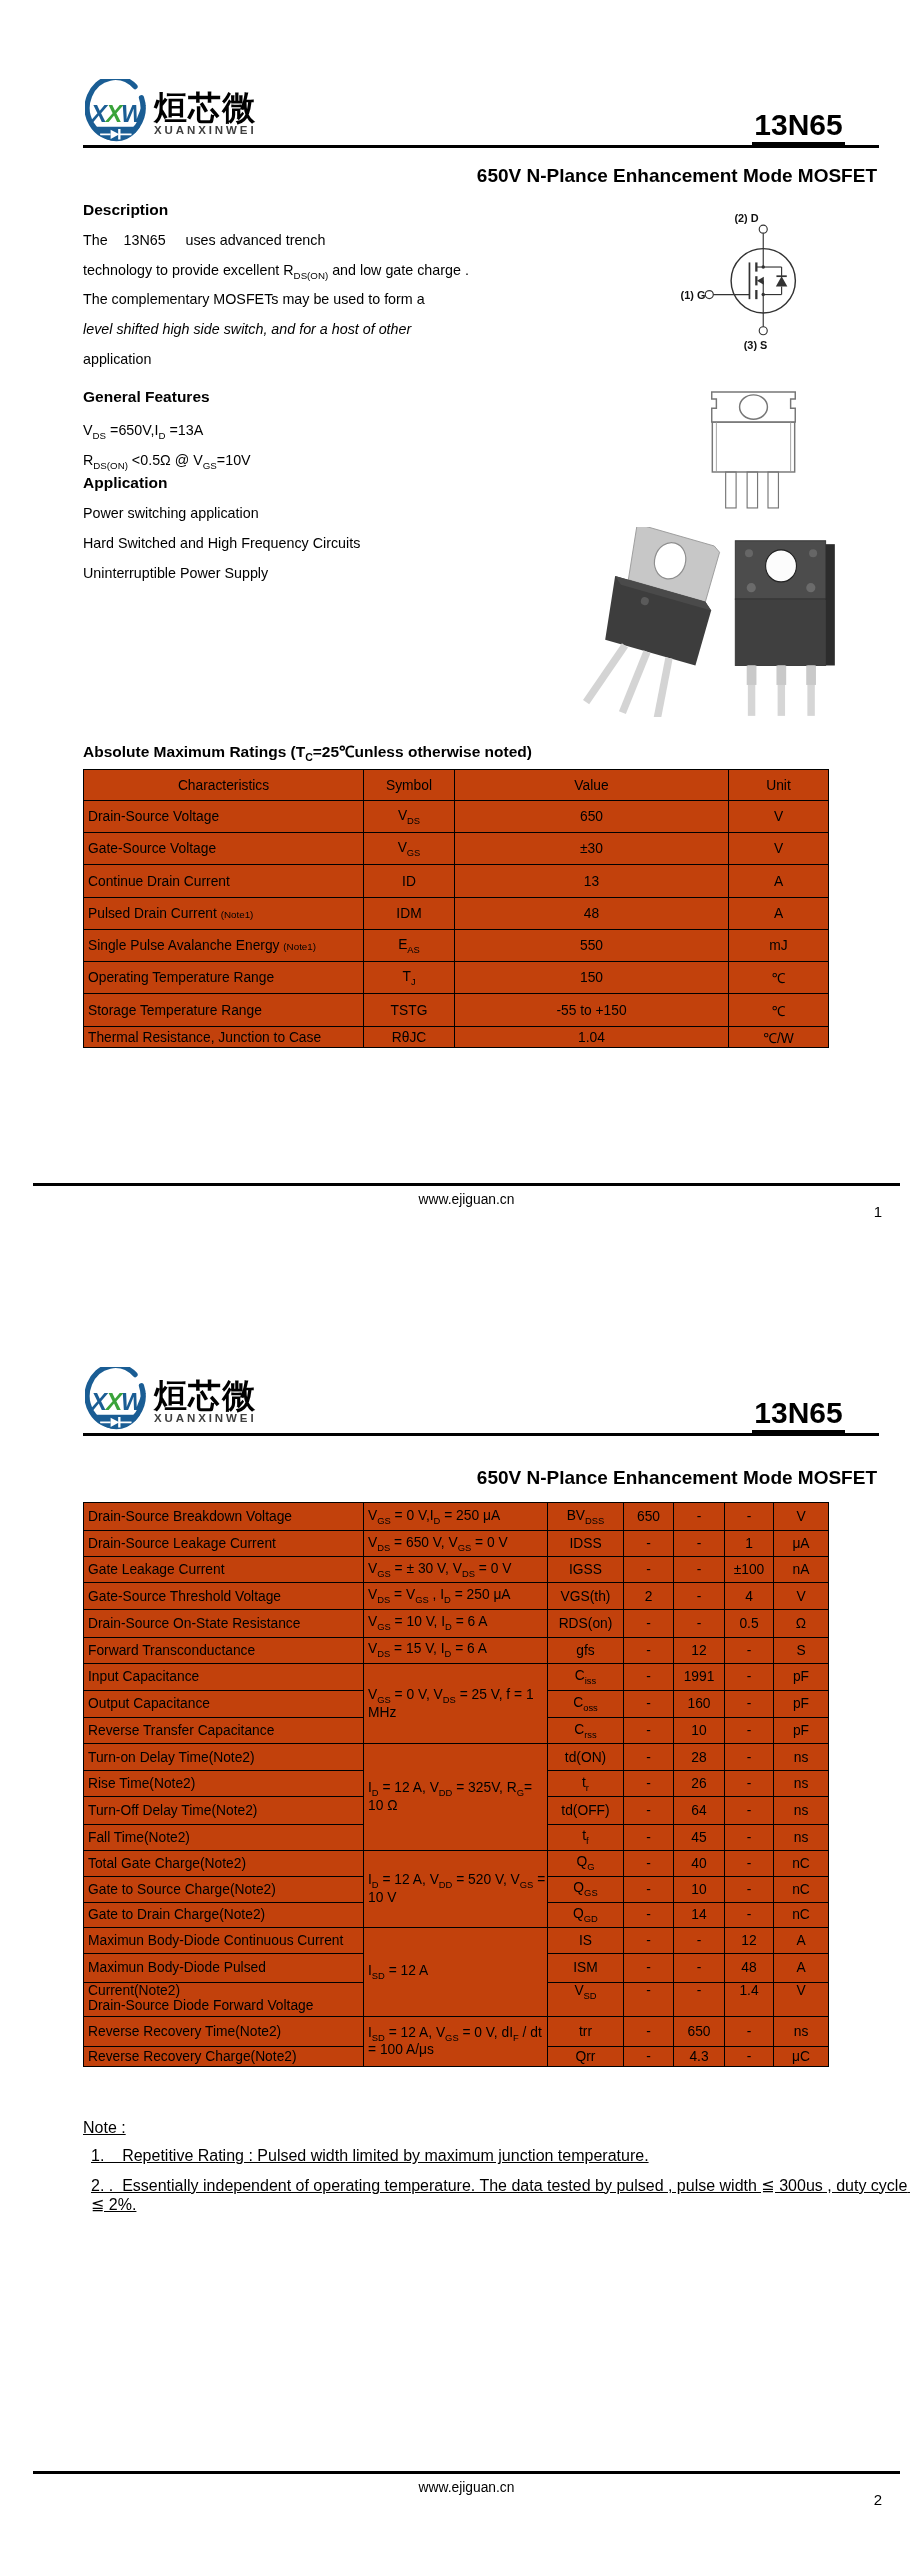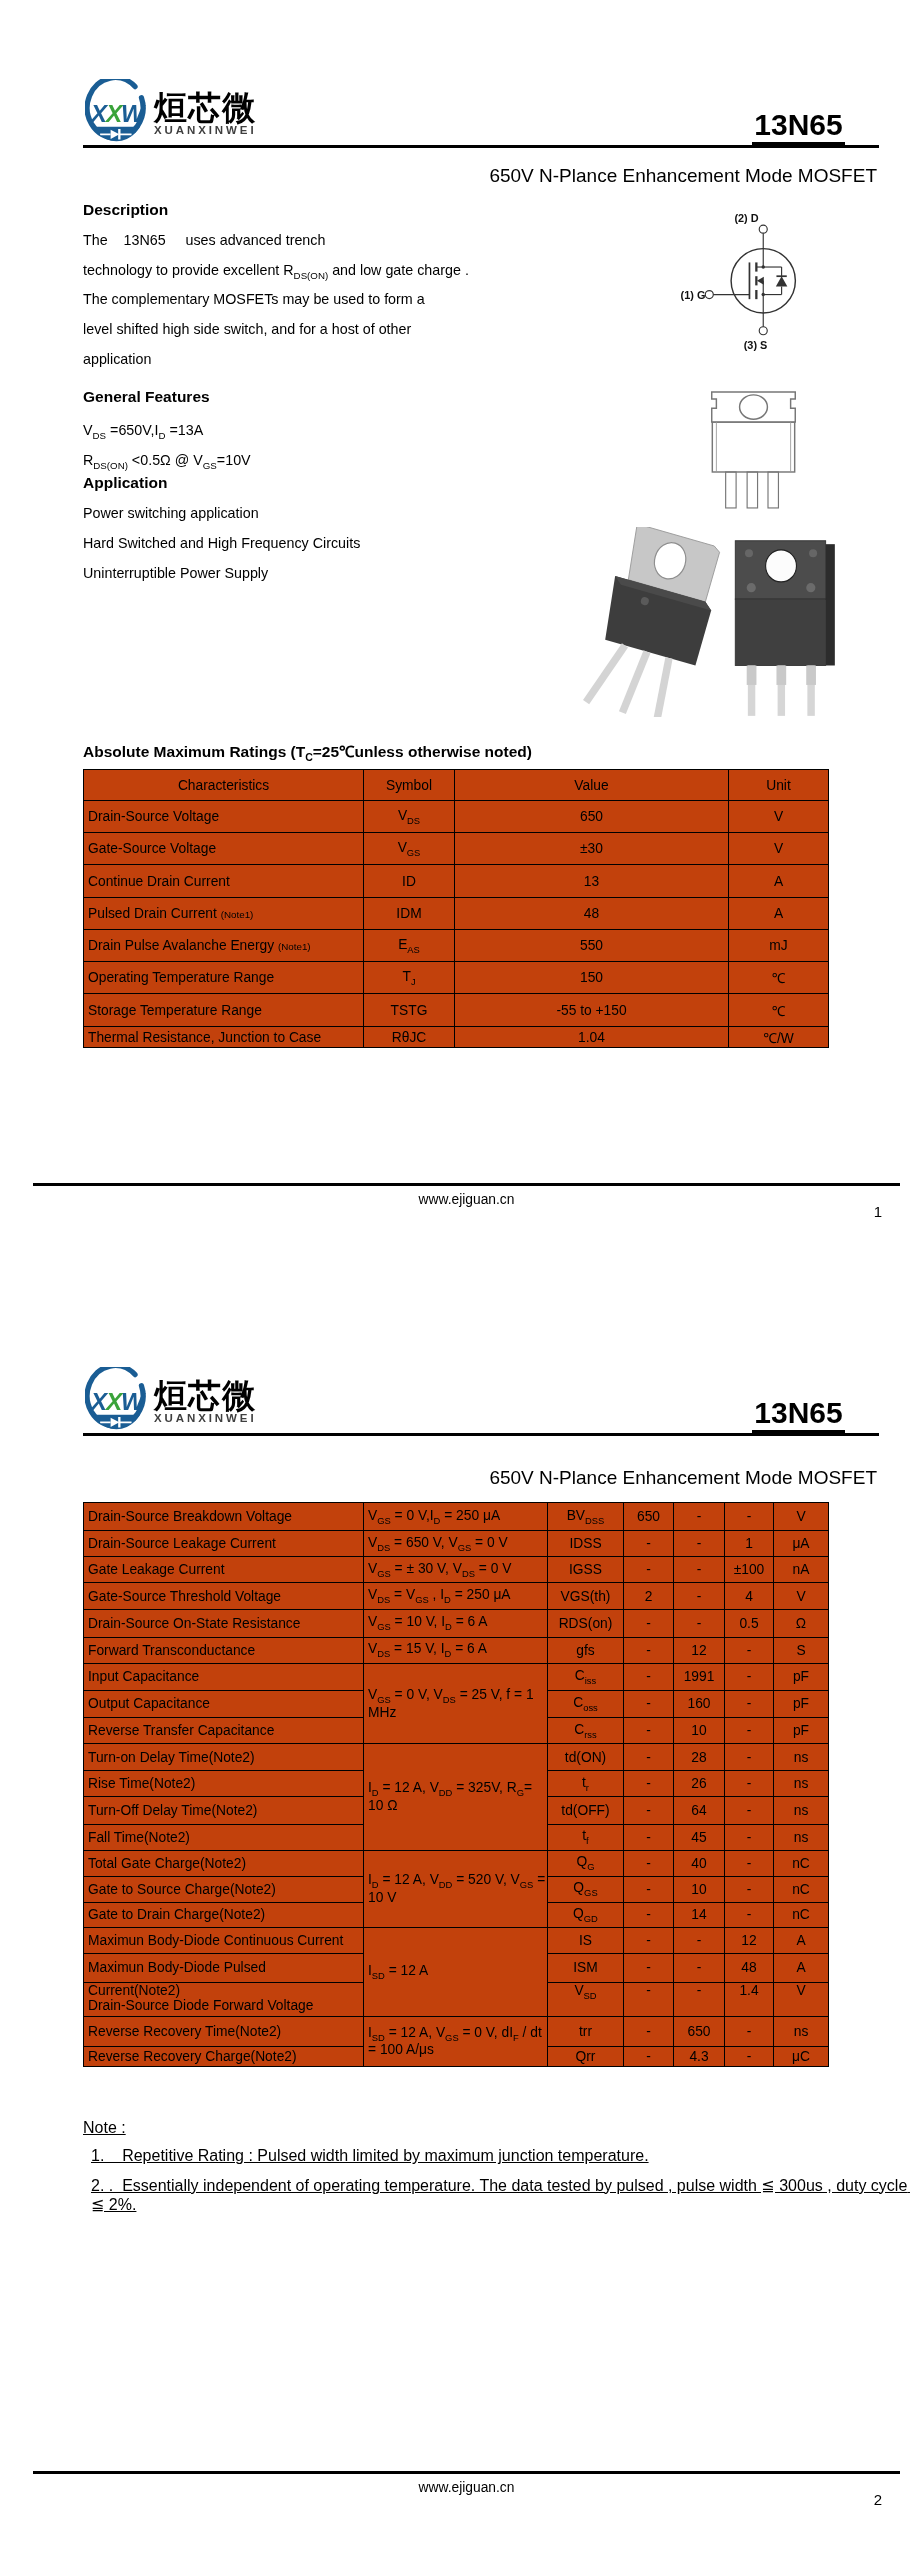--- a/index.html
+++ b/index.html
@@ -7,21 +7,21 @@
   .page{position:absolute;left:0;width:910px;height:1288px;background:#fff;overflow:hidden;}
   #page1{top:0;} #page2{top:1288px;}
 
   
   .logo-svg{position:absolute;left:85px;top:79px;}
   .cn-name{position:absolute;left:154px;top:86px;font-size:33px;font-weight:bold;letter-spacing:1.1px;}
   .latin-name{position:absolute;left:154px;top:124px;font-size:11.5px;letter-spacing:2.9px;color:#3f3f3f;font-weight:bold;}
   .part-number{position:absolute;left:666px;top:109px;width:179px;text-align:right;font-size:30px;font-weight:bold;line-height:1.05;}
   .part-number span{border-bottom:3.4px solid #000;padding:0 2.3px 0.6px 2.3px;}
   .head-rule{position:absolute;left:83px;top:145px;width:796px;height:2.9px;background:#000;}
-  .subtitle{position:absolute;left:298px;top:165px;width:579px;text-align:right;font-size:19px;font-weight:normal;}
+  .subtitle{position:absolute;left:298px;top:165px;width:579px;text-align:right;font-size:19px;font-weight:bold;}
   #page2 .subtitle{top:179px;}
 
   
   .h-sec{position:absolute;left:83px;font-size:15.5px;font-weight:bold;}
   .txt{position:absolute;left:83px;font-size:14.3px;white-space:pre-wrap;}
   sub{font-size:68%;}
 
   
   table{border-collapse:collapse;table-layout:fixed;position:absolute;left:83px;background:#c2410c;}
   td,th{border:1.7px solid #000;font-size:13.8px;font-weight:normal;text-align:center;vertical-align:middle;padding:0.6px 1.1px;overflow:hidden;}
@@ -61,21 +61,21 @@
   <div class="cn-name">烜芯微</div>
   <div class="latin-name">XUANXINWEI</div>
   <div class="part-number"><span>13N65</span></div>
   <div class="head-rule"></div>
   <div class="subtitle">650V N-Plance Enhancement Mode MOSFET</div>
 
   <div class="h-sec" style="top:201px;">Description</div>
   <div class="txt" style="top:232px;">The    13N65     uses advanced trench</div>
   <div class="txt" style="top:262px;">technology to provide excellent R<sub>DS(ON)</sub> and low gate charge .</div>
   <div class="txt" style="top:291px;">The complementary MOSFETs may be used to form a</div>
-  <div class="txt" style="top:321px;">level shifted high side switch, and for a host of other</div>
+  <div class="txt" style="top:321px;font-style:italic;">level shifted high side switch, and for a host of other</div>
   <div class="txt" style="top:351px;">application</div>
 
   <div class="h-sec" style="top:388px;">General Features</div>
   <div class="txt" style="top:422px;">V<sub>DS</sub> =650V,I<sub>D</sub> =13A</div>
   <div class="txt" style="top:452px;">R<sub>DS(ON)</sub> &lt;0.5Ω @ V<sub>GS</sub>=10V</div>
 
   <div class="h-sec" style="top:474px;">Application</div>
   <div class="txt" style="top:505px;">Power switching application</div>
   <div class="txt" style="top:535px;">Hard Switched and High Frequency Circuits</div>
   <div class="txt" style="top:565px;">Uninterruptible Power Supply</div>
@@ -182,21 +182,21 @@
       <td>13</td>
       <td>A</td>
     </tr>
     <tr style="height:32px">
       <td class="lft"><span>Pulsed Drain Current</span> <span class="note">(Note1)</span></td>
       <td>IDM</td>
       <td>48</td>
       <td>A</td>
     </tr>
     <tr style="height:32px">
-      <td class="lft"><span>Drain Pulse Avalanche Energy</span> <span class="note">(Note1)</span></td>
+      <td class="lft"><span>Single Pulse Avalanche Energy</span> <span class="note">(Note1)</span></td>
       <td>E<sub>AS</sub></td>
       <td>550</td>
       <td>mJ</td>
     </tr>
     <tr style="height:32px">
       <td class="lft"><span>Operating Temperature Range</span></td>
       <td>T<sub>J</sub></td>
       <td>150</td>
       <td>℃</td>
     </tr>

